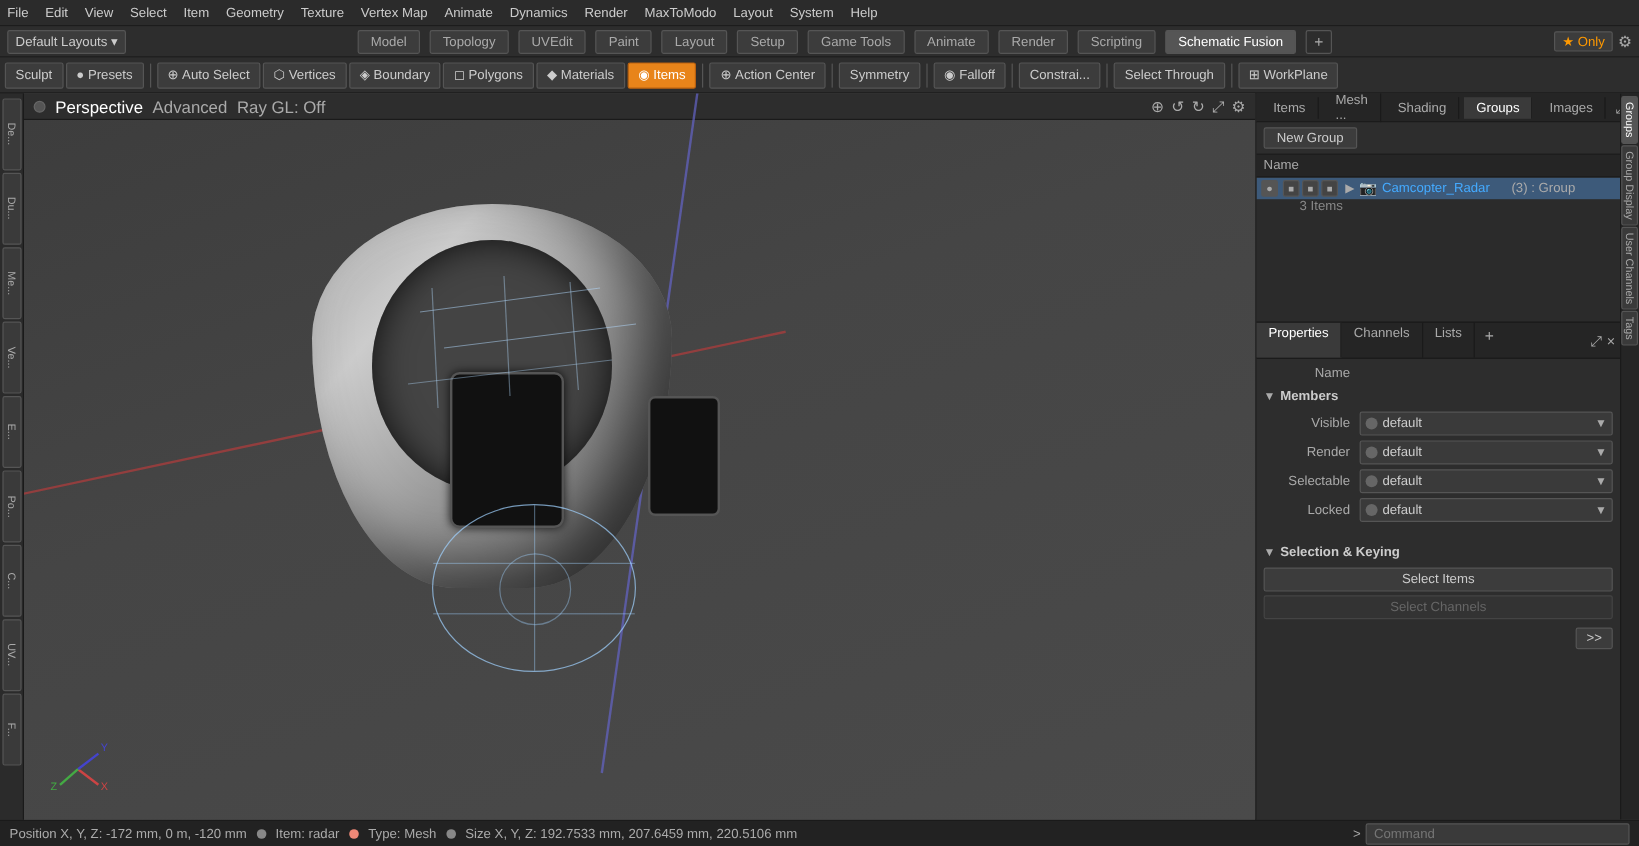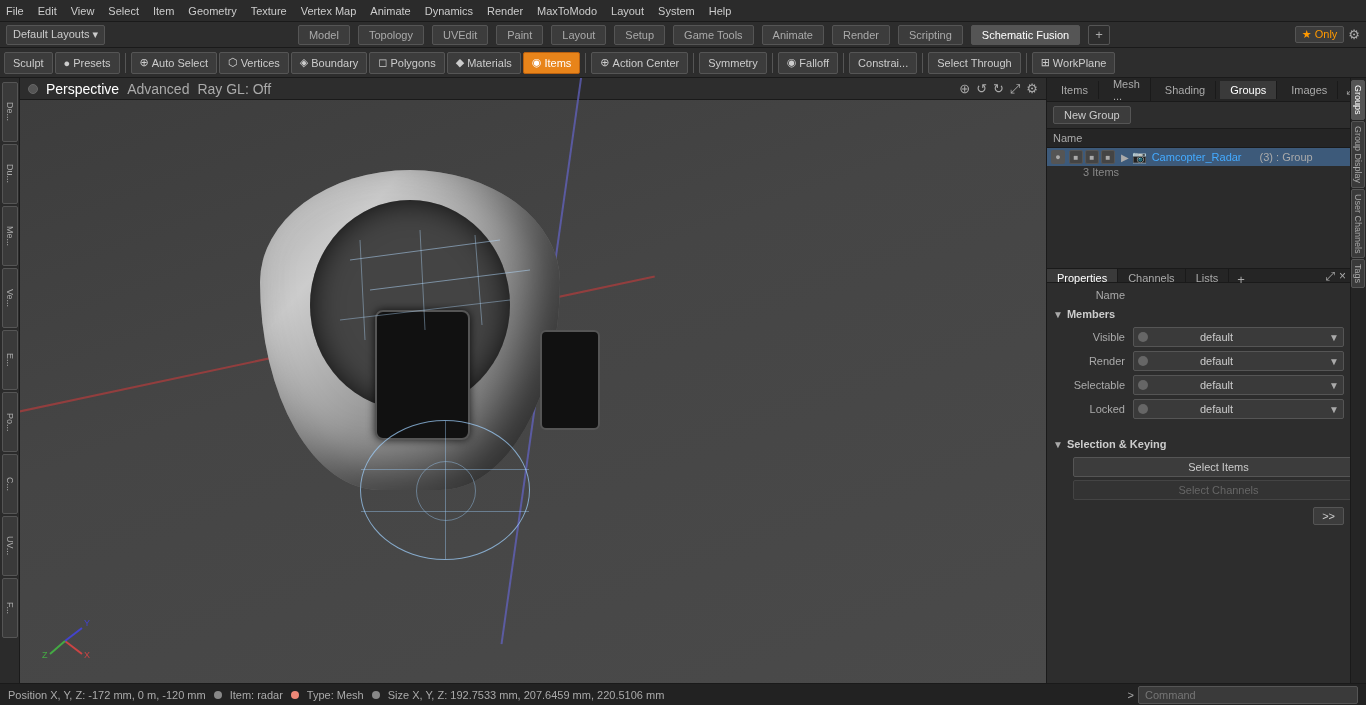--- a/index.html
+++ b/index.html
@@ -73,46 +73,46 @@
     .groups-item { display: flex; align-items: center; padding: 2px 4px; gap: 4px; cursor: pointer; }
     .groups-item.selected { background: #3d5a7a; }
     .gi-eye { width: 14px; height: 14px; background: #555; border-radius: 2px; cursor: pointer; display: flex; align-items: center; justify-content: center; }
     .gi-icons { display: flex; gap: 2px; }
     .gi-icon { width: 14px; height: 14px; background: #444; border: 1px solid #555; border-radius: 2px; cursor: pointer; font-size: 8px; display: flex; align-items: center; justify-content: center; color: #aaa; }
     .gi-expand { color: #aaa; font-size: 10px; margin-left: 2px; }
     .gi-camera { color: #4af; font-size: 12px; }
     .gi-name { color: #4af; font-size: 11px; }
     .gi-info { color: #aaa; font-size: 11px; margin-left: 14px; }
     .gi-sub { color: #888; font-size: 11px; margin-left: 16px; display: block; }
-    .props-tabs { display: flex; background: #252525; border-bottom: 1px solid #1a1a1a; border-top: 1px solid #1a1a1a; height: 15px; }
+    .props-tabs { display: flex; background: #252525; border-bottom: 1px solid #1a1a1a; border-top: 1px solid #1a1a1a; height: 31px; }
     .props-tab { padding: 3px 10px; font-size: 11px; color: #aaa; cursor: pointer; border-right: 1px solid #1a1a1a; }
     .props-tab.active { color: #fff; background: #3a3a3a; }
     .props-tab-add { padding: 3px 8px; color: #aaa; cursor: pointer; font-size: 13px; }
     .props-tab-icons { margin-left: auto; display: flex; align-items: center; padding: 0 4px; gap: 4px; }
 
     
     .props-content { padding: 6px; }
     .prop-row { display: flex; align-items: center; margin-bottom: 4px; }
     .prop-label { width: 80px; color: #aaa; font-size: 11px; text-align: right; padding-right: 8px; flex-shrink: 0; }
     .prop-input { flex: 1; background: #3a3a3a; border: 1px solid #555; color: #ccc; padding: 2px 6px; font-size: 11px; height: 20px; border-radius: 2px; }
-    .prop-select-wrap { flex: 1; display: flex; align-items: center; background: #3a3a3a; border: 1px solid #555; border-radius: 2px; height: 20px; gap: 48px; }
+    .prop-select-wrap { flex: 1; display: flex; align-items: center; background: #3a3a3a; border: 1px solid #555; border-radius: 2px; height: 20px; }
     .prop-select-dot { width: 10px; height: 10px; border-radius: 50%; background: #666; margin-left: 4px; flex-shrink: 0; }
     .prop-select-val { flex: 1; color: #ccc; font-size: 11px; padding-left: 4px; }
     .prop-select-arrow { color: #aaa; padding-right: 4px; font-size: 10px; cursor: pointer; }
 
     .section-header { display: flex; align-items: center; gap: 4px; padding: 3px 0; margin-bottom: 4px; }
     .section-toggle { color: #aaa; font-size: 10px; cursor: pointer; }
     .section-label { color: #ccc; font-size: 11px; font-weight: bold; }
 
     
     .sel-keying { padding: 6px; }
     .keying-grid { display: grid; grid-template-columns: 30px 1fr; gap: 3px; align-items: center; margin-bottom: 4px; }
     .keying-icon-box { width: 28px; height: 28px; background: #2b2b2b; border: 1px solid #444; border-radius: 2px; display: flex; align-items: center; justify-content: center; }
     .keying-none { color: #ccc; font-size: 11px; }
-    .keying-btn { background: #3c3c3c; border: 1px solid #555; color: #ccc; padding: 3px 8px; font-size: 11px; cursor: pointer; border-radius: 2px; width: 100%; text-align: center; margin-bottom: 3px; margin-left: 20px; }
+    .keying-btn { background: #3c3c3c; border: 1px solid #555; color: #ccc; padding: 3px 8px; font-size: 11px; cursor: pointer; border-radius: 2px; width: 100%; text-align: center; margin-bottom: 3px; }
     .keying-btn.disabled { color: #666; background: #333; border-color: #444; cursor: default; }
 
     
     .right-vtabs { width: 16px; background: #252525; border-left: 1px solid #1a1a1a; display: flex; flex-direction: column; gap: 1px; padding-top: 2px; }
     .rvtab { width: 14px; background: #3a3a3a; border: 1px solid #555; cursor: pointer; writing-mode: vertical-rl; font-size: 9px; color: #aaa; padding: 4px 1px; border-radius: 2px; text-align: center; }
     .rvtab.active { background: #555; color: #fff; }
 
     
     .status-bar { background: #222; height: 22px; display: flex; align-items: center; padding: 0 8px; gap: 8px; border-top: 1px solid #1a1a1a; font-size: 11px; color: #aaa; }
     .status-dot { width: 8px; height: 8px; border-radius: 50%; background: #888; }

